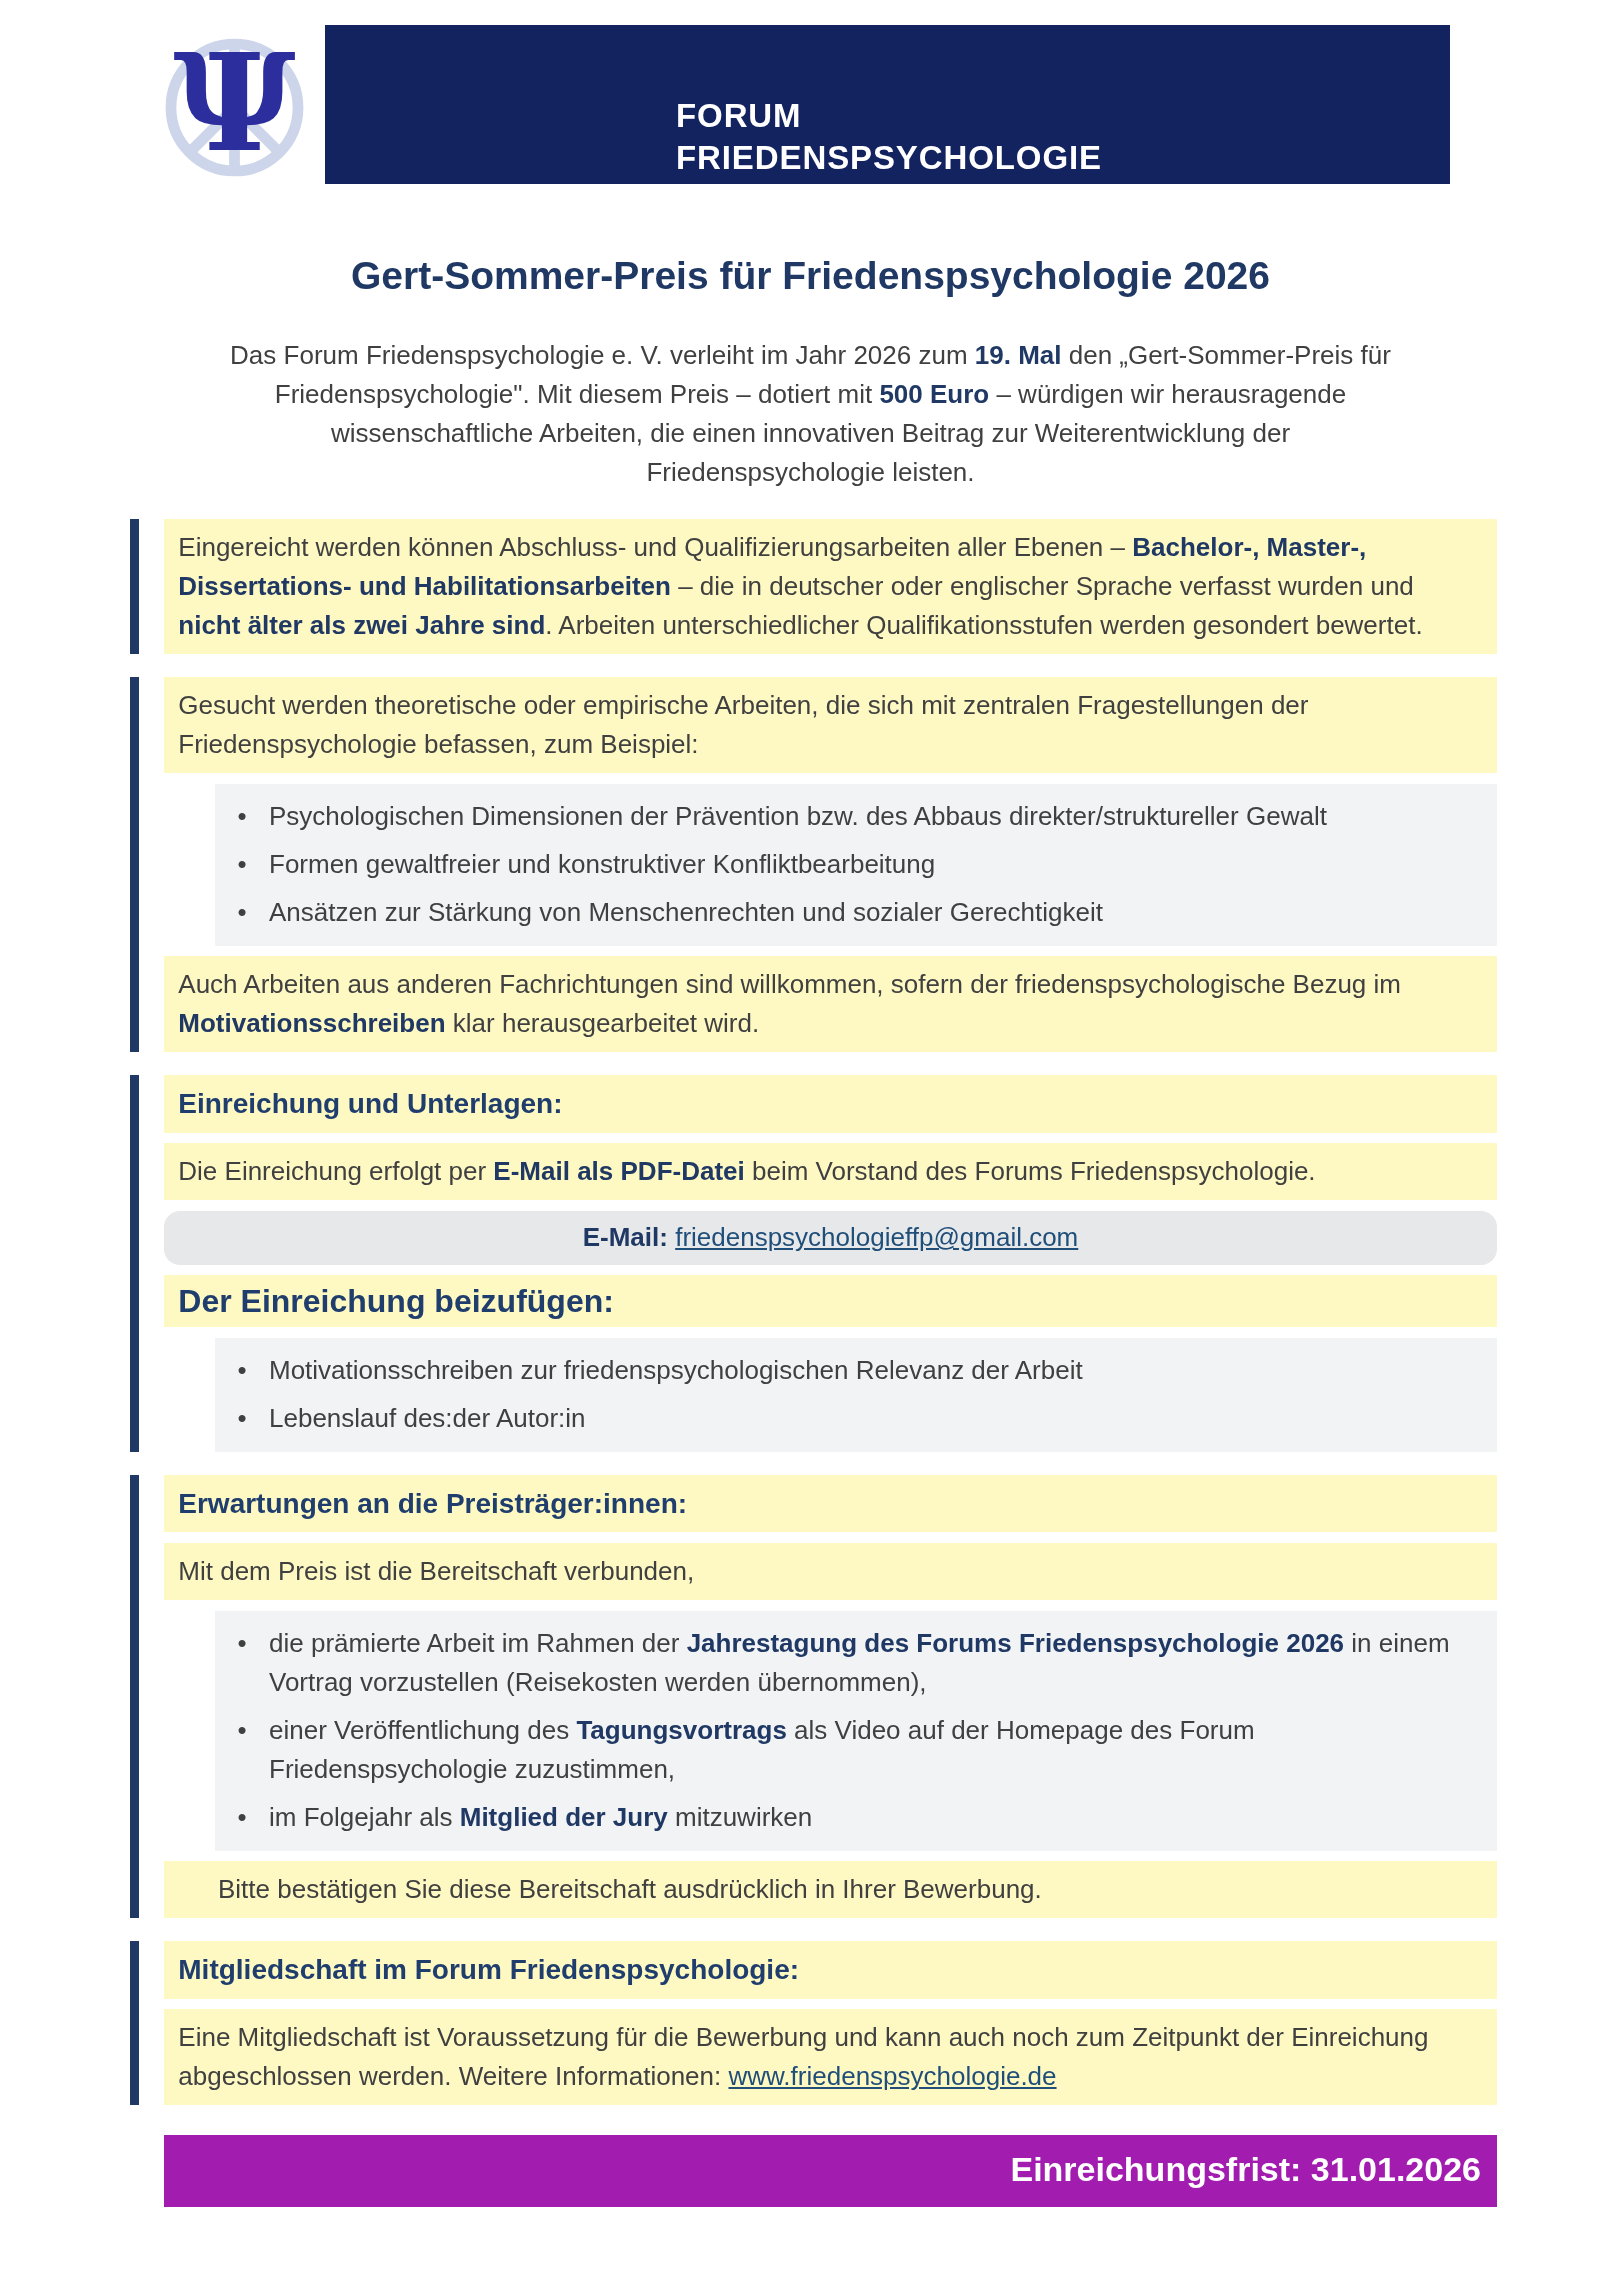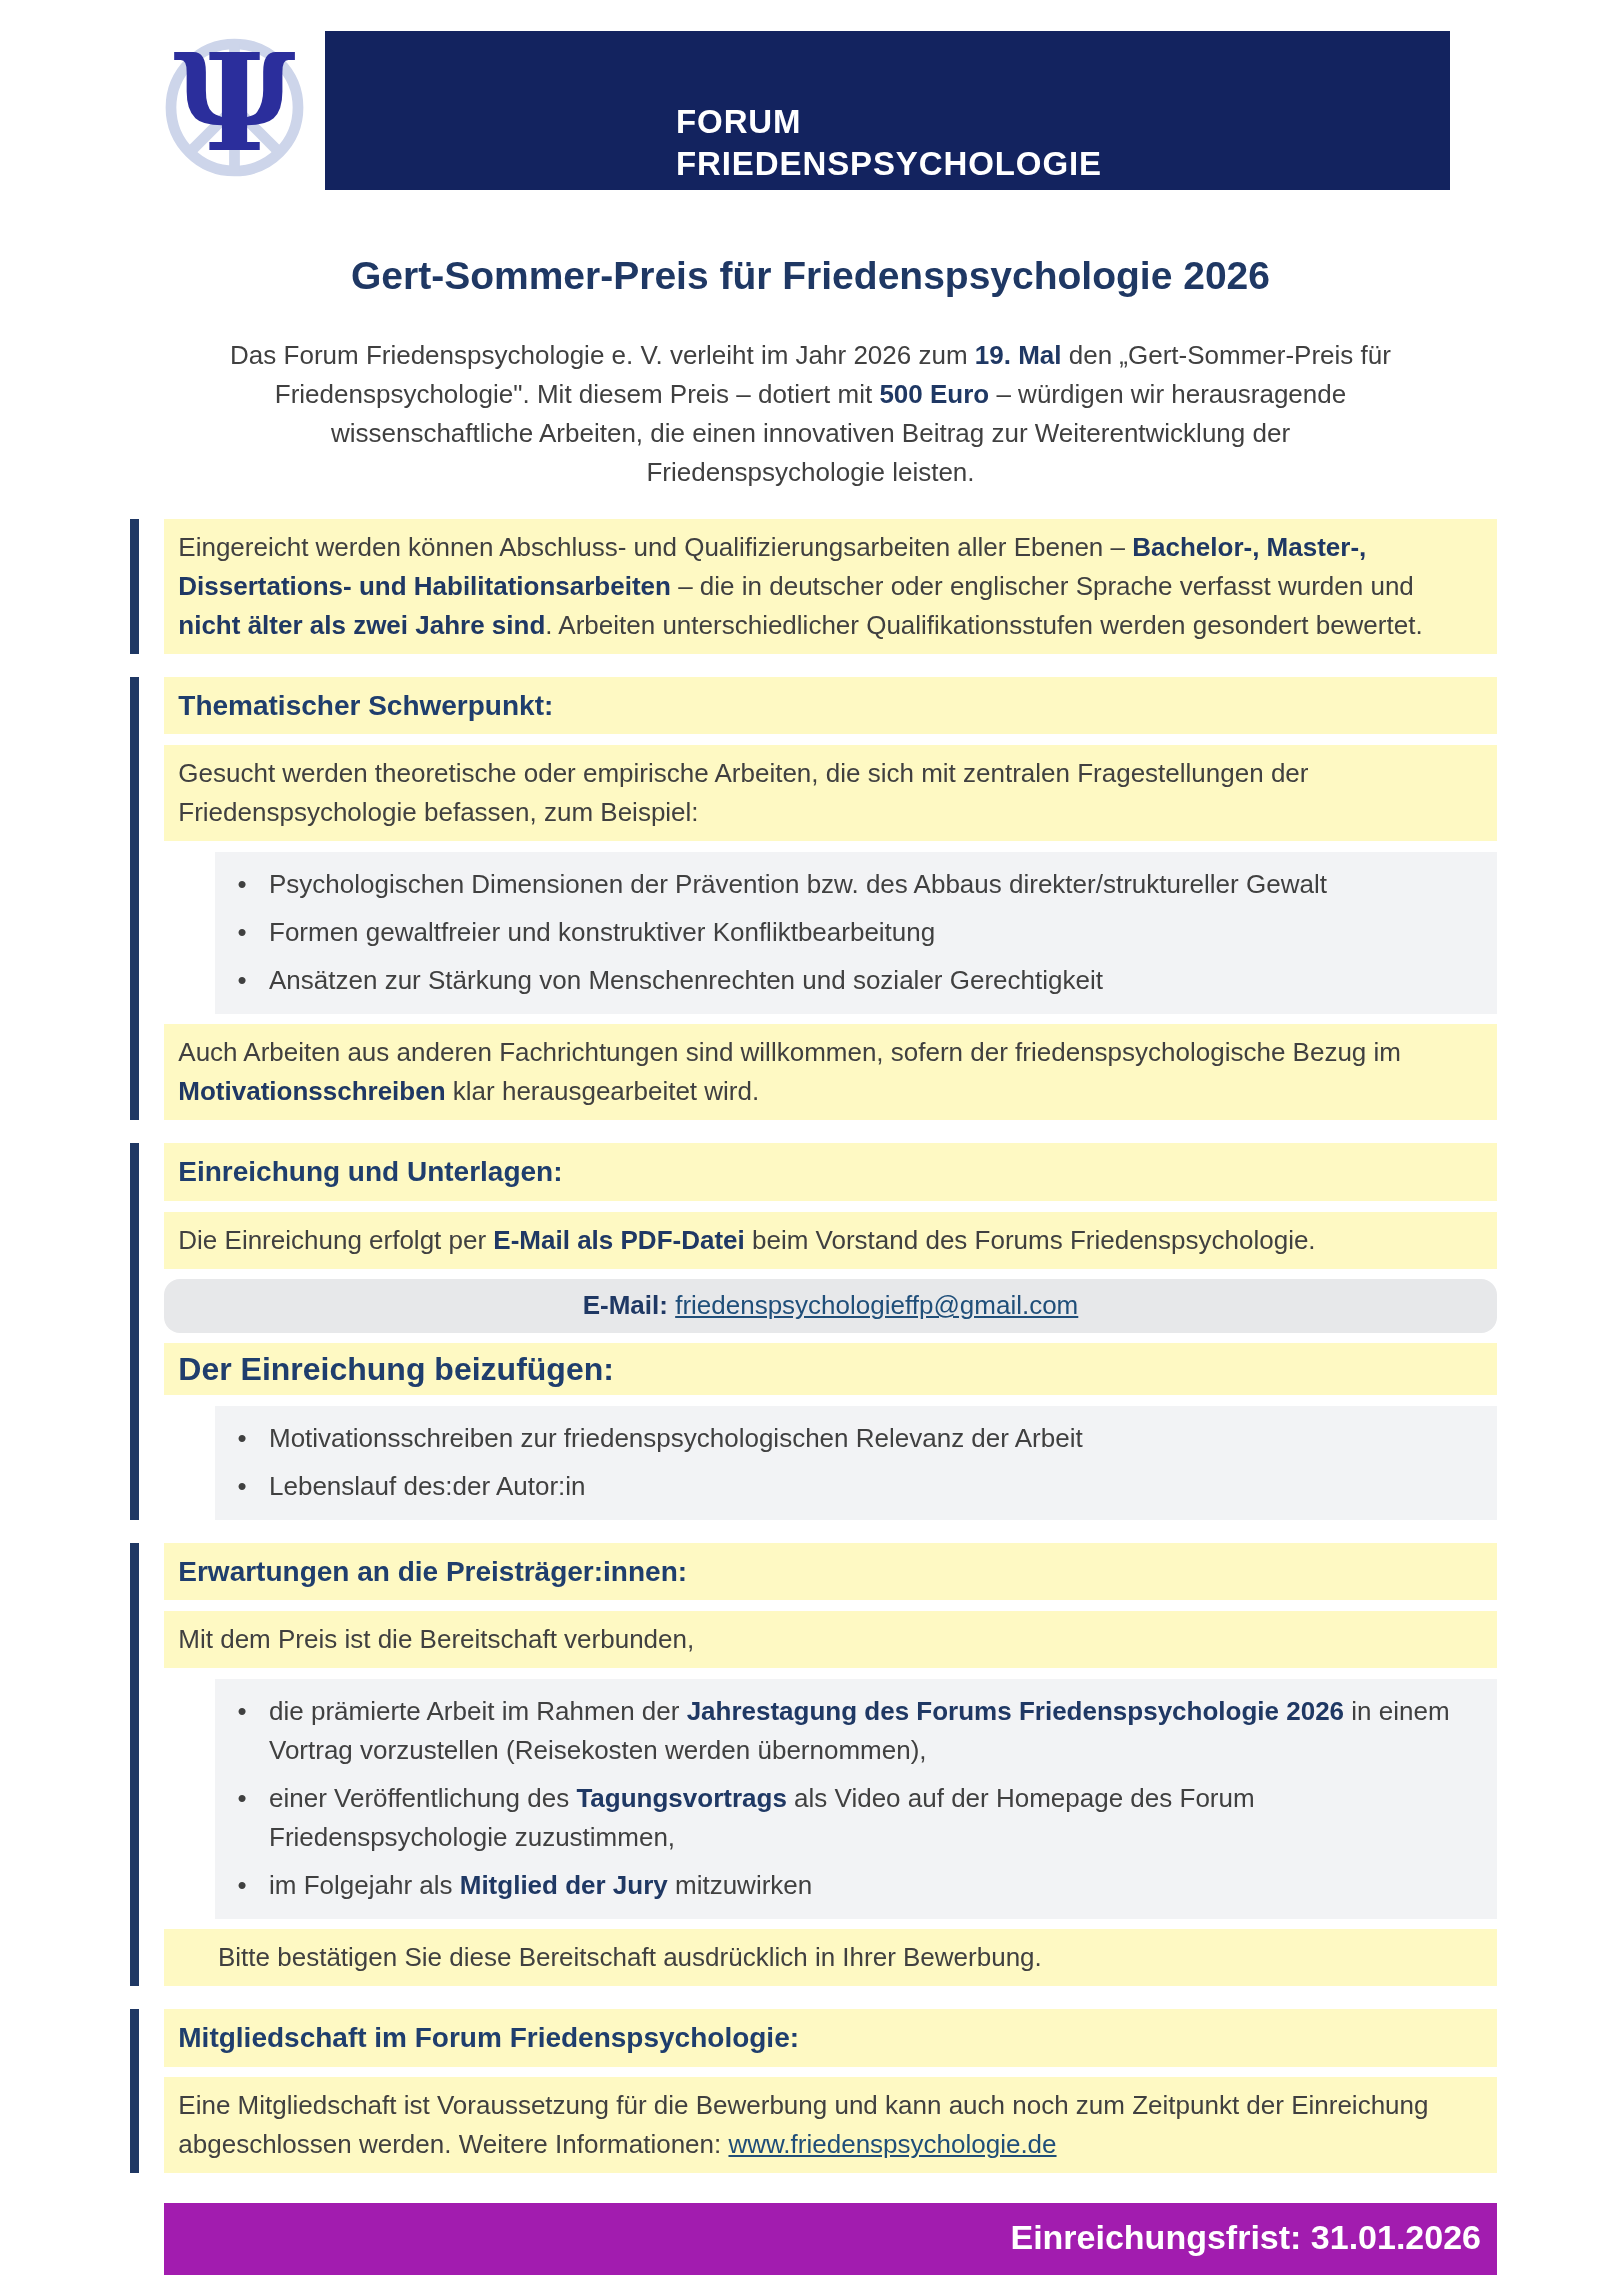--- a/index.html
+++ b/index.html
@@ -8,21 +8,21 @@
     width:1621px;
     height:2293px;
     background:#ffffff;
     font-family:"Liberation Sans","DejaVu Sans",sans-serif;
     color:#404040;
     overflow:hidden;
   }
   
   .header-row{position:relative;height:215px;}
   .header-banner{
-    position:absolute;left:325px;top:31px;width:1125px;height:159px;
+    position:absolute;left:325px;top:25px;width:1125px;height:159px;
     background:#13235f;
   }
   .brand{
     position:absolute;left:351px;top:70px;
     color:#ffffff;font-weight:bold;font-size:33px;line-height:42px;letter-spacing:0.9px;
   }
   .logo{position:absolute;left:161px;top:27px;width:147px;height:161px;}
   
   .page-title{
     margin-top:39px;text-align:center;
@@ -88,21 +88,20 @@
     <div class="section">
       <div class="accent-bar"></div>
       <div class="section-body">
         <div class="strip"><span class="seg-plain">Eingereicht werden können Abschluss- und Qualifizierungsarbeiten aller Ebenen – </span><span class="seg-bold">Bachelor-, Master-, Dissertations- und Habilitationsarbeiten</span><span class="seg-plain"> – die in deutscher oder englischer Sprache verfasst wurden und </span><span class="seg-bold">nicht älter als zwei Jahre sind</span><span class="seg-plain">. Arbeiten unterschiedlicher Qualifikationsstufen werden gesondert bewertet.</span></div>
       </div>
     </div>
 
     <div class="section">
       <div class="accent-bar"></div>
       <div class="section-body">
-        <div class="strip heading">Thematischer Schwerpunkt:</div>
         <div class="strip">Gesucht werden theoretische oder empirische Arbeiten, die sich mit zentralen Fragestellungen der Friedenspsychologie befassen, zum Beispiel:</div>
         <div class="bullet-strip">
           <ul>
             <li>
               <span class="dot">•</span>
               <span class="li-text"><span class="seg-plain">Psychologischen Dimensionen der Prävention bzw. des Abbaus direkter/struktureller Gewalt</span></span>
             </li>
             <li>
               <span class="dot">•</span>
               <span class="li-text"><span class="seg-plain">Formen gewaltfreier und konstruktiver Konfliktbearbeitung</span></span>

